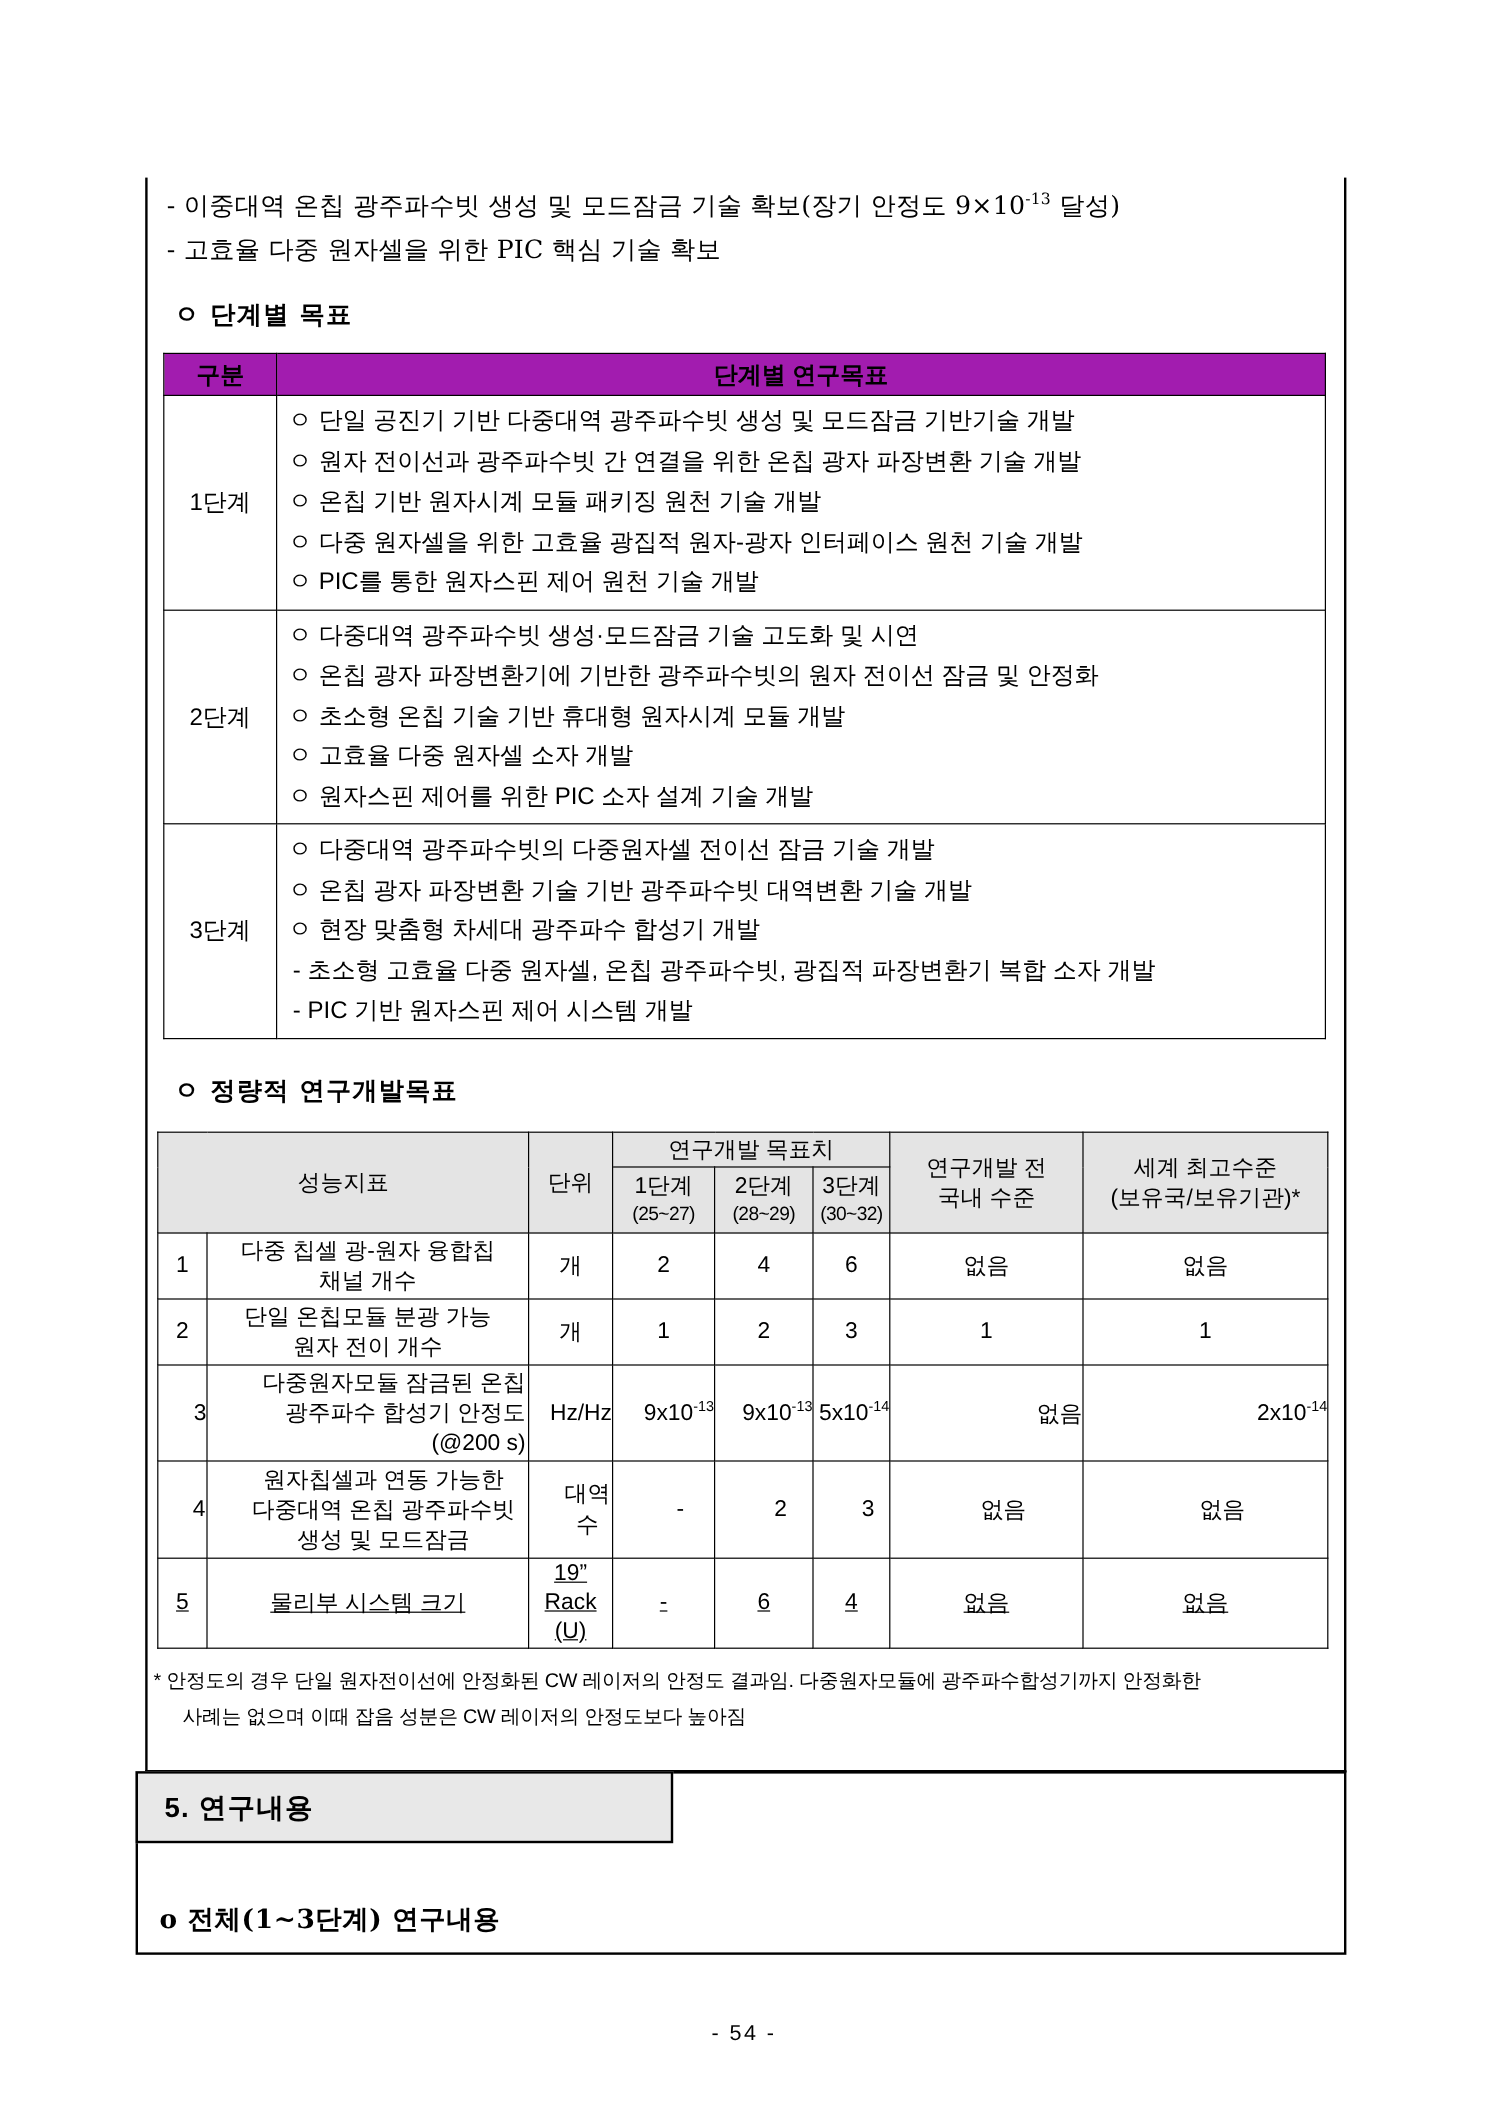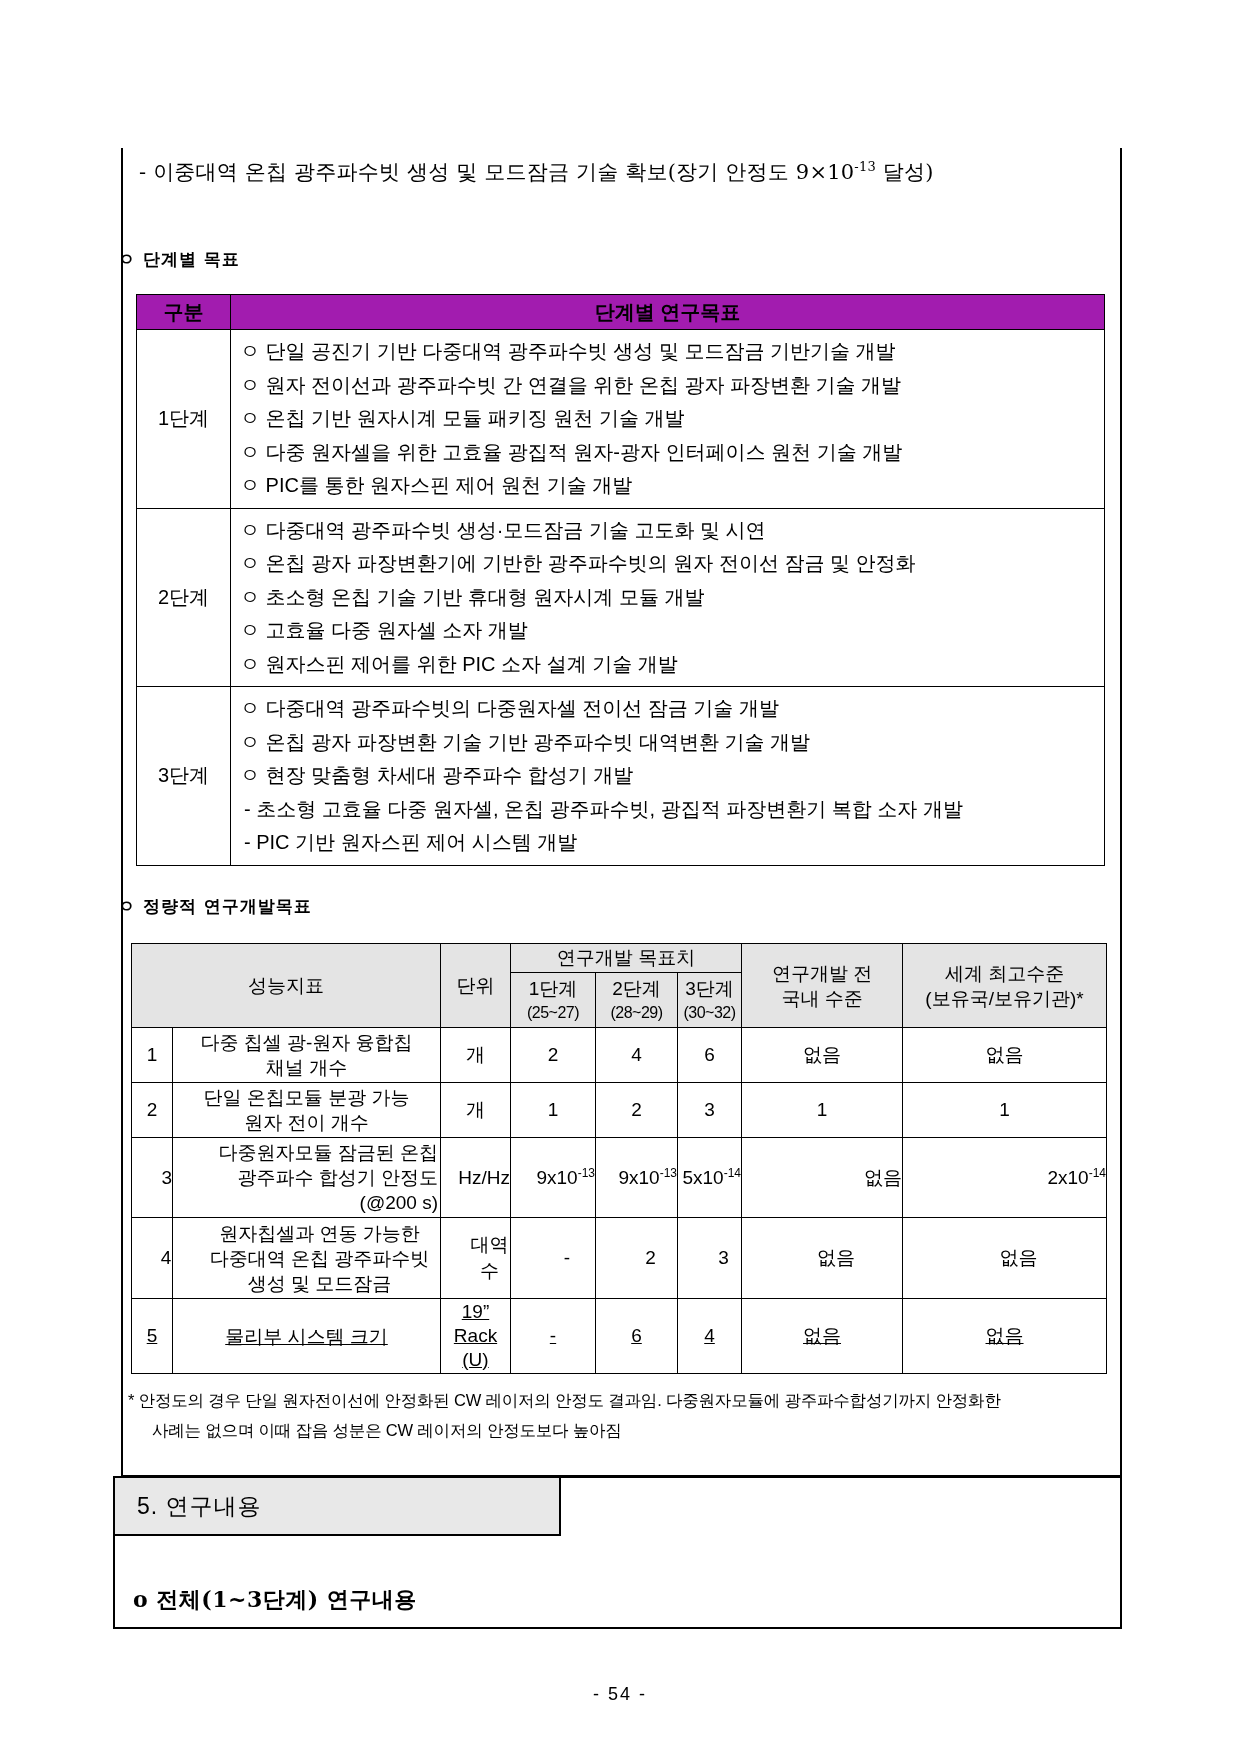--- a/index.html
+++ b/index.html
@@ -30,22 +30,22 @@
     width: 980px;
     font-size: 21px;
     line-height: 30px;
     letter-spacing: 0.2px;
     white-space: nowrap;
   }
   .bullet-line sup { font-size: 13px; }
 
   .sec-heading {
     position: absolute;
-    left: 118px;
-    font-size: 17px;
+    left: 145px;
+    font-size: 21px;
     font-weight: bold;
     letter-spacing: 1px;
     white-space: nowrap;
   }
 
   table { border-collapse: collapse; table-layout: fixed; }
   td, th { border: 1.5px solid #000; vertical-align: middle; }
 
   
   .t-stage { position: absolute; left: 136px; top: 294px; width: 968px; font-size: 20px; }
@@ -93,21 +93,21 @@
   .sec5-header {
     position: absolute;
     left: 113px; top: 1476px;
     width: 448px; height: 60px;
     border: 2px solid #000;
     background: #e8e8e8;
     display: flex;
     align-items: center;
     padding-left: 22px;
     font-size: 23px;
-    font-weight: normal;
+    font-weight: bold;
     letter-spacing: 1px;
   }
   .sec5-subheading {
     position: absolute;
     left: 133px; top: 1585px;
     font-size: 22px;
     font-weight: bold;
     letter-spacing: 0.5px;
     white-space: nowrap;
   }
@@ -121,20 +121,21 @@
   }
 </style>
 </head>
 <body>
 
 <div class="page">
 
   <div class="outer-box"></div>
 
   <div class="bullet-line serif" style="top:152px"><span>- 이중대역 온칩 광주파수빗 생성 및 모드잠금 기술 확보(장기 안정도 9×10</span><sup>-13</sup><span> 달성)</span></div>
+  <div class="bullet-line serif" style="top:193px">- 고효율 다중 원자셀을 위한 PIC 핵심 기술 확보</div>
 
   <div class="sec-heading serif" style="top:248px">ㅇ 단계별 목표</div>
 
   <table class="t-stage">
     <colgroup>
         <col style="width:94px">
         <col style="width:874px">
       </colgroup>
     <tbody>
         <tr>

